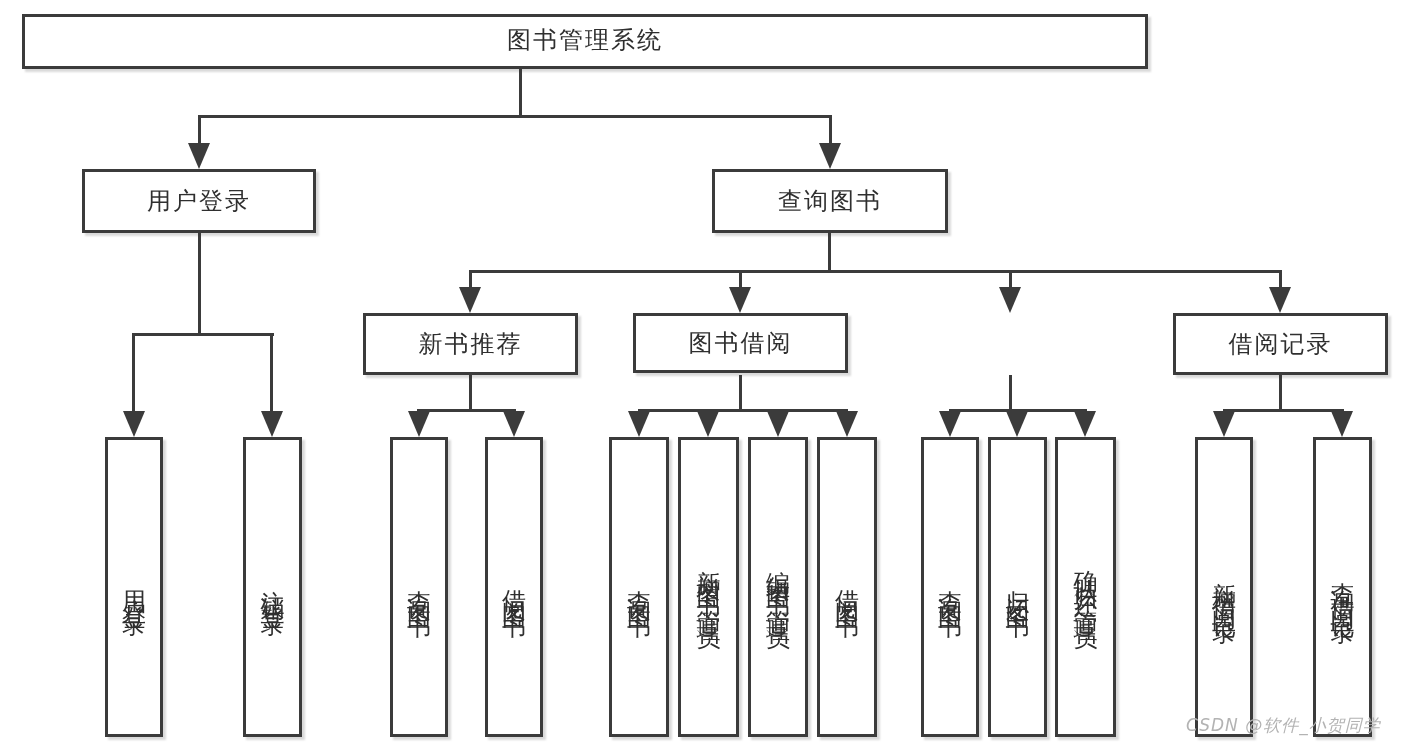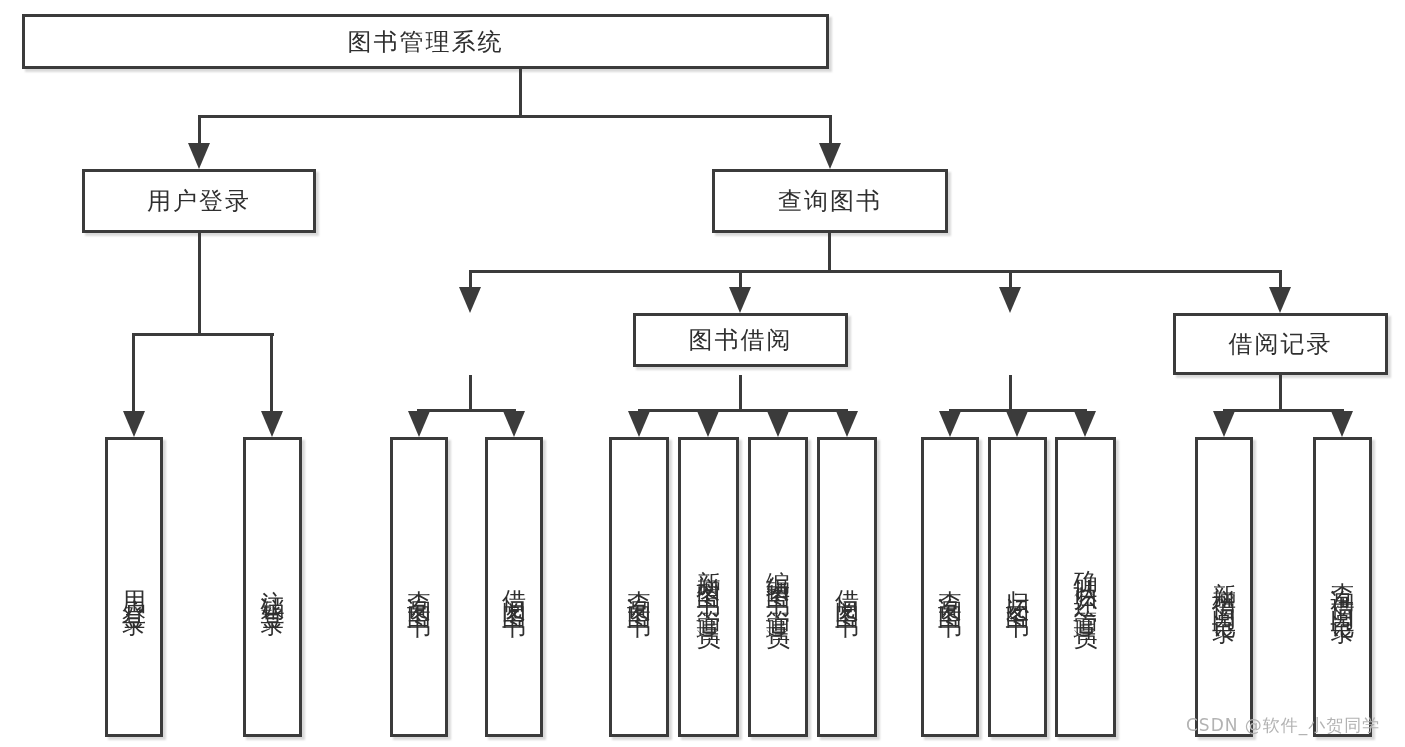--- a/index.html
+++ b/index.html
@@ -45,28 +45,29 @@
     border-right:11px solid transparent;
     border-top:26px solid var(--line);
   }
   .watermark{
     position:absolute;
     left:1186px;top:714px;
     font-size:17px;
     letter-spacing:1px;
     color:var(--watermark);
     white-space:nowrap;
+    font-style:italic;
   }
 </style>
 </head>
 <body>
 
 <div class="canvas">
 
-  <div class="box h" style="left:22px;top:14px;width:807px;height:55px;">
+  <div class="box h" style="left:22px;top:14px;width:1126px;height:55px;font-family:Liberation Mono, monospace;">
     <span>图书管理系统</span>
   </div>
 
   <div class="vline" style="left:519px;top:69px;height:49px;"></div>
   <div class="hline" style="left:198px;top:115px;width:634px;"></div>
   <div class="vline" style="left:198px;top:115px;height:29px;"></div>
   <div class="arrow" style="left:188px;top:143px;"></div>
   <div class="vline" style="left:829px;top:115px;height:29px;"></div>
   <div class="arrow" style="left:819px;top:143px;"></div>
 
@@ -88,21 +89,24 @@
   <div class="hline" style="left:469px;top:270px;width:812px;"></div>
   <div class="vline" style="left:469px;top:270px;height:19px;"></div>
   <div class="arrow" style="left:459px;top:287px;"></div>
   <div class="vline" style="left:739px;top:270px;height:19px;"></div>
   <div class="arrow" style="left:729px;top:287px;"></div>
   <div class="vline" style="left:1009px;top:270px;height:19px;"></div>
   <div class="arrow" style="left:999px;top:287px;"></div>
   <div class="vline" style="left:1279px;top:270px;height:19px;"></div>
   <div class="arrow" style="left:1269px;top:287px;"></div>
 
-  <div class="box h" style="left:633px;top:313px;width:215px;height:54px;text-align:right;">
+  <div class="box h" style="left:363px;top:313px;width:215px;height:62px;">
+    <span>新书推荐</span>
+  </div>
+  <div class="box h" style="left:633px;top:313px;width:215px;height:60px;text-align:right;">
     <span>图书借阅</span>
   </div>
   <div class="box h" style="left:1173px;top:313px;width:215px;height:62px;">
     <span>借阅记录</span>
   </div>
 
   <div class="vline" style="left:469px;top:375px;height:37px;"></div>
   <div class="hline" style="left:417px;top:409px;width:99px;"></div>
   <div class="arrow" style="left:408px;top:411px;"></div>
   <div class="arrow" style="left:503px;top:411px;"></div>

